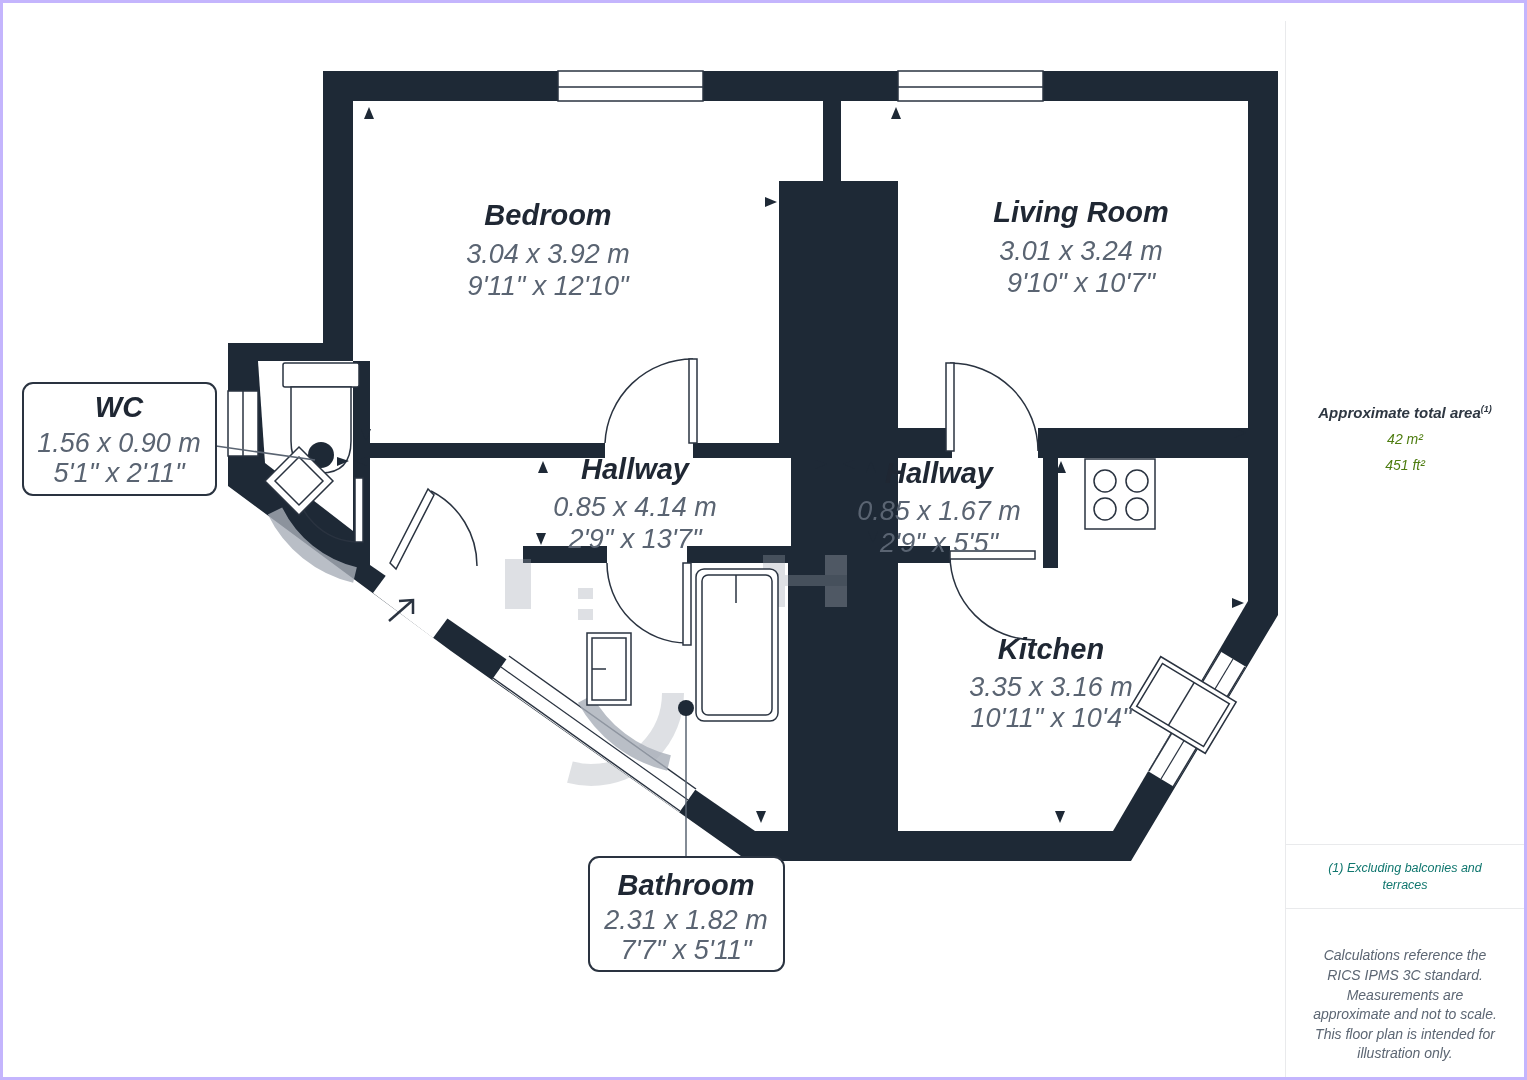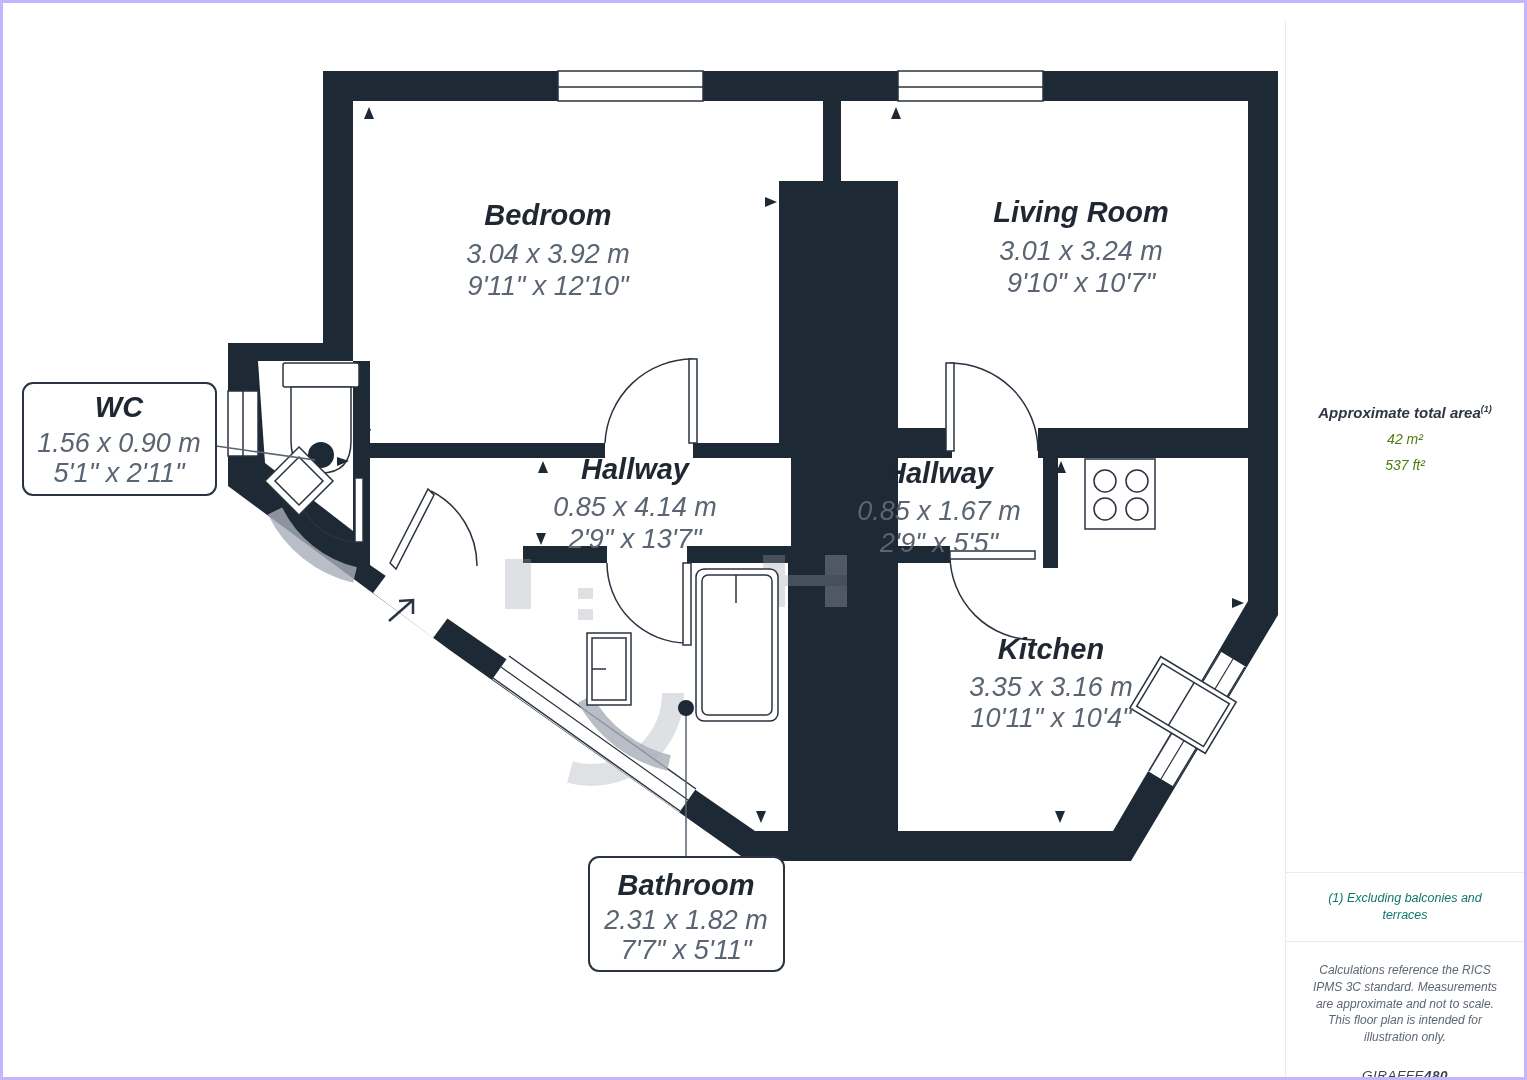--- a/index.html
+++ b/index.html
@@ -6,21 +6,21 @@
   .page{position:relative;width:1527px;height:1080px;background:#fff;border:3px solid #c4b5fd;box-sizing:border-box;overflow:hidden;font-family:"Liberation Sans",sans-serif;font-style:italic;}
   .plan-wrap{position:absolute;left:0;top:0;width:1288px;height:1080px;}
   .sidebar{position:absolute;right:0;top:18px;width:239px;height:1080px;border-left:1px solid #e9eaec;box-sizing:border-box;display:flex;flex-direction:column;}
   .sb-sec1{height:851px;box-sizing:border-box;padding-top:383px;text-align:center;}
   .sb-title{font-size:15px;font-weight:700;color:#2e3742;}
   .sb-title sup{font-size:9px;font-weight:700;}
   .sb-val{font-size:14px;color:#4d7c0f;margin-top:10px;}
   .sb-sec2{height:69px;border-top:1px solid #e9eaec;box-sizing:border-box;display:flex;align-items:center;justify-content:center;text-align:center;}
   .sb-note{font-size:12.5px;color:#0f766e;padding:0 18px;line-height:1.35;}
   .sb-sec3{flex:1;border-top:1px solid #e9eaec;box-sizing:border-box;text-align:center;padding-top:20px;}
-  .sb-disc{font-size:12px;color:#5c6673;line-height:1.4;width:188px;margin:0 auto;}
+  .sb-disc{font-size:14px;color:#5c6673;line-height:1.4;width:188px;margin:17px auto;}
   .sb-brand{margin-top:22px;font-size:13.5px;color:#39424e;letter-spacing:.5px;}
   .sb-brand .b{font-weight:700;}
   
   text{font-family:"Liberation Sans",sans-serif;}
   .room-name{font-size:29px;font-weight:700;fill:#1f2733;}
   .room-dim{font-size:27px;fill:#5a6472;}
   .wm{opacity:.32;}
 </style>
 </head>
 <body>
@@ -233,21 +233,21 @@
         </g>
       </g>
     </g>
   </svg>
   </div>
 
   <div class="sidebar">
     <div class="sb-sec1">
       <div class="sb-title"><span>Approximate total area</span><sup>(1)</sup></div>
       <div class="sb-val">42 m²</div>
-      <div class="sb-val">537 ft²</div>
+      <div class="sb-val">451 ft²</div>
     </div>
     <div class="sb-sec2">
       <div class="sb-note">(1) Excluding balconies and terraces</div>
     </div>
     <div class="sb-sec3">
       <div class="sb-disc">Calculations reference the RICS IPMS 3C standard. Measurements are approximate and not to scale. This floor plan is intended for illustration only.</div>
       <div class="sb-brand"><span>GIRAFFE</span><span class="b">480</span></div>
     </div>
   </div>
 

